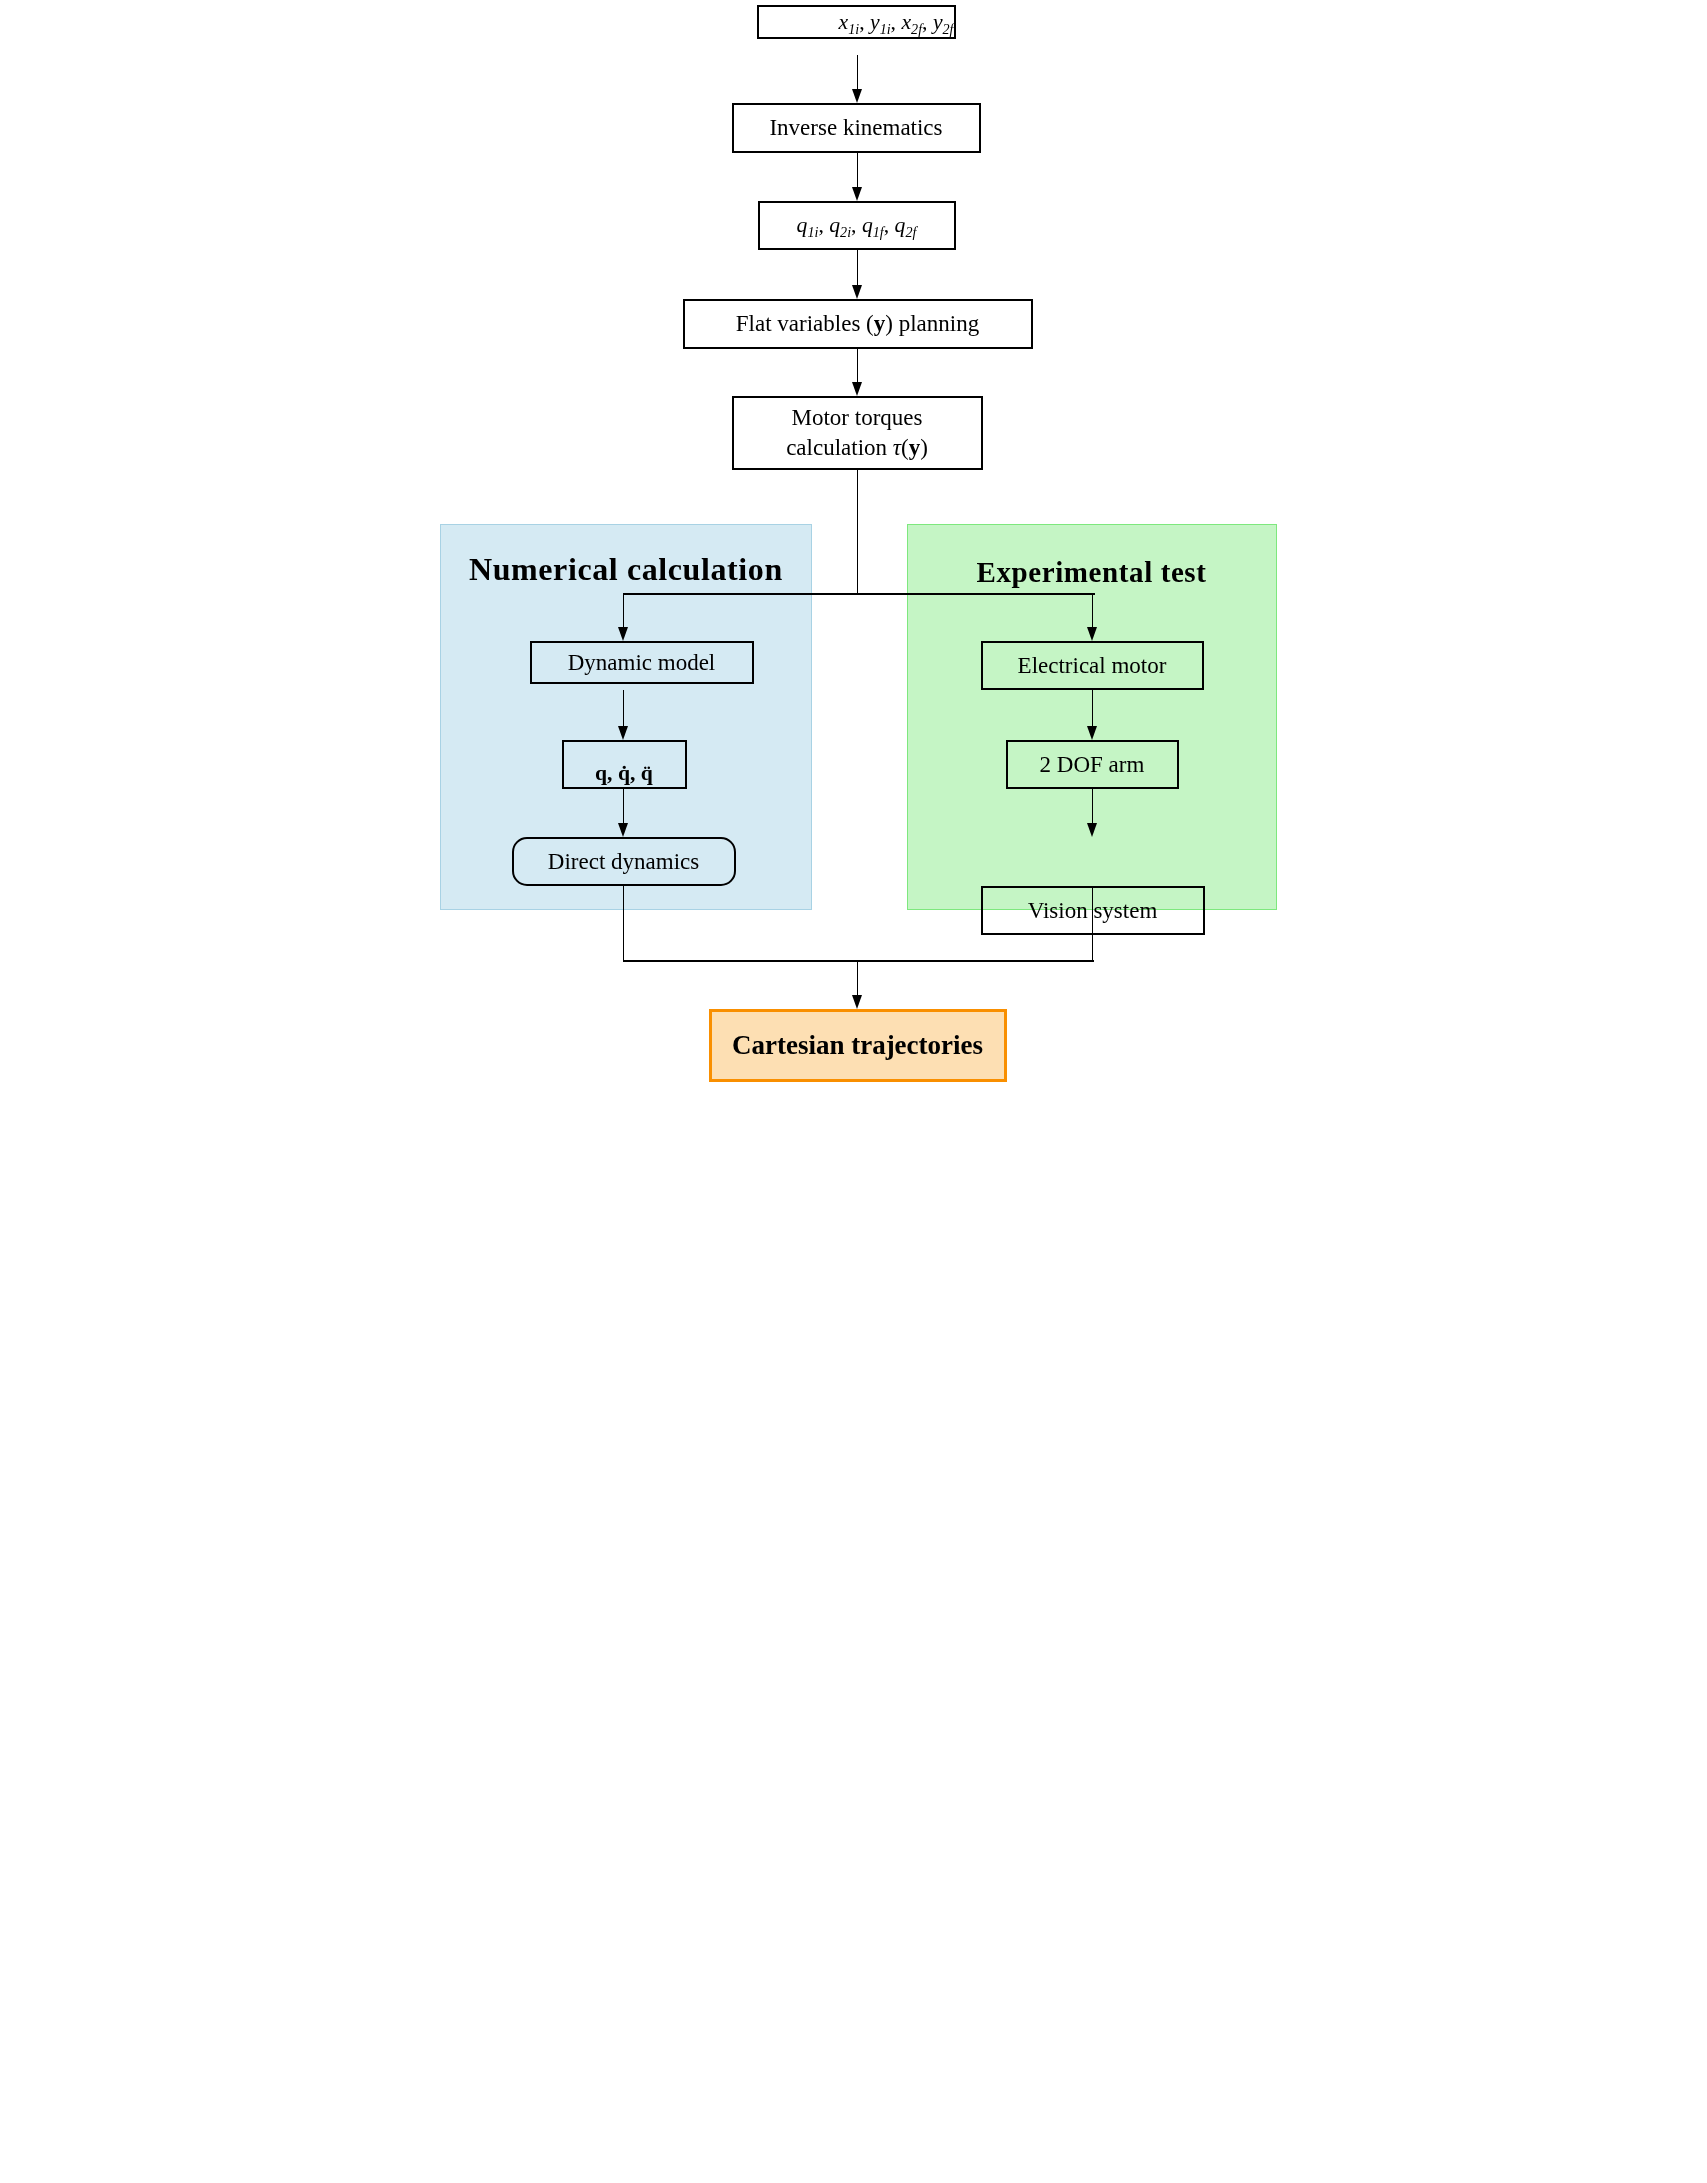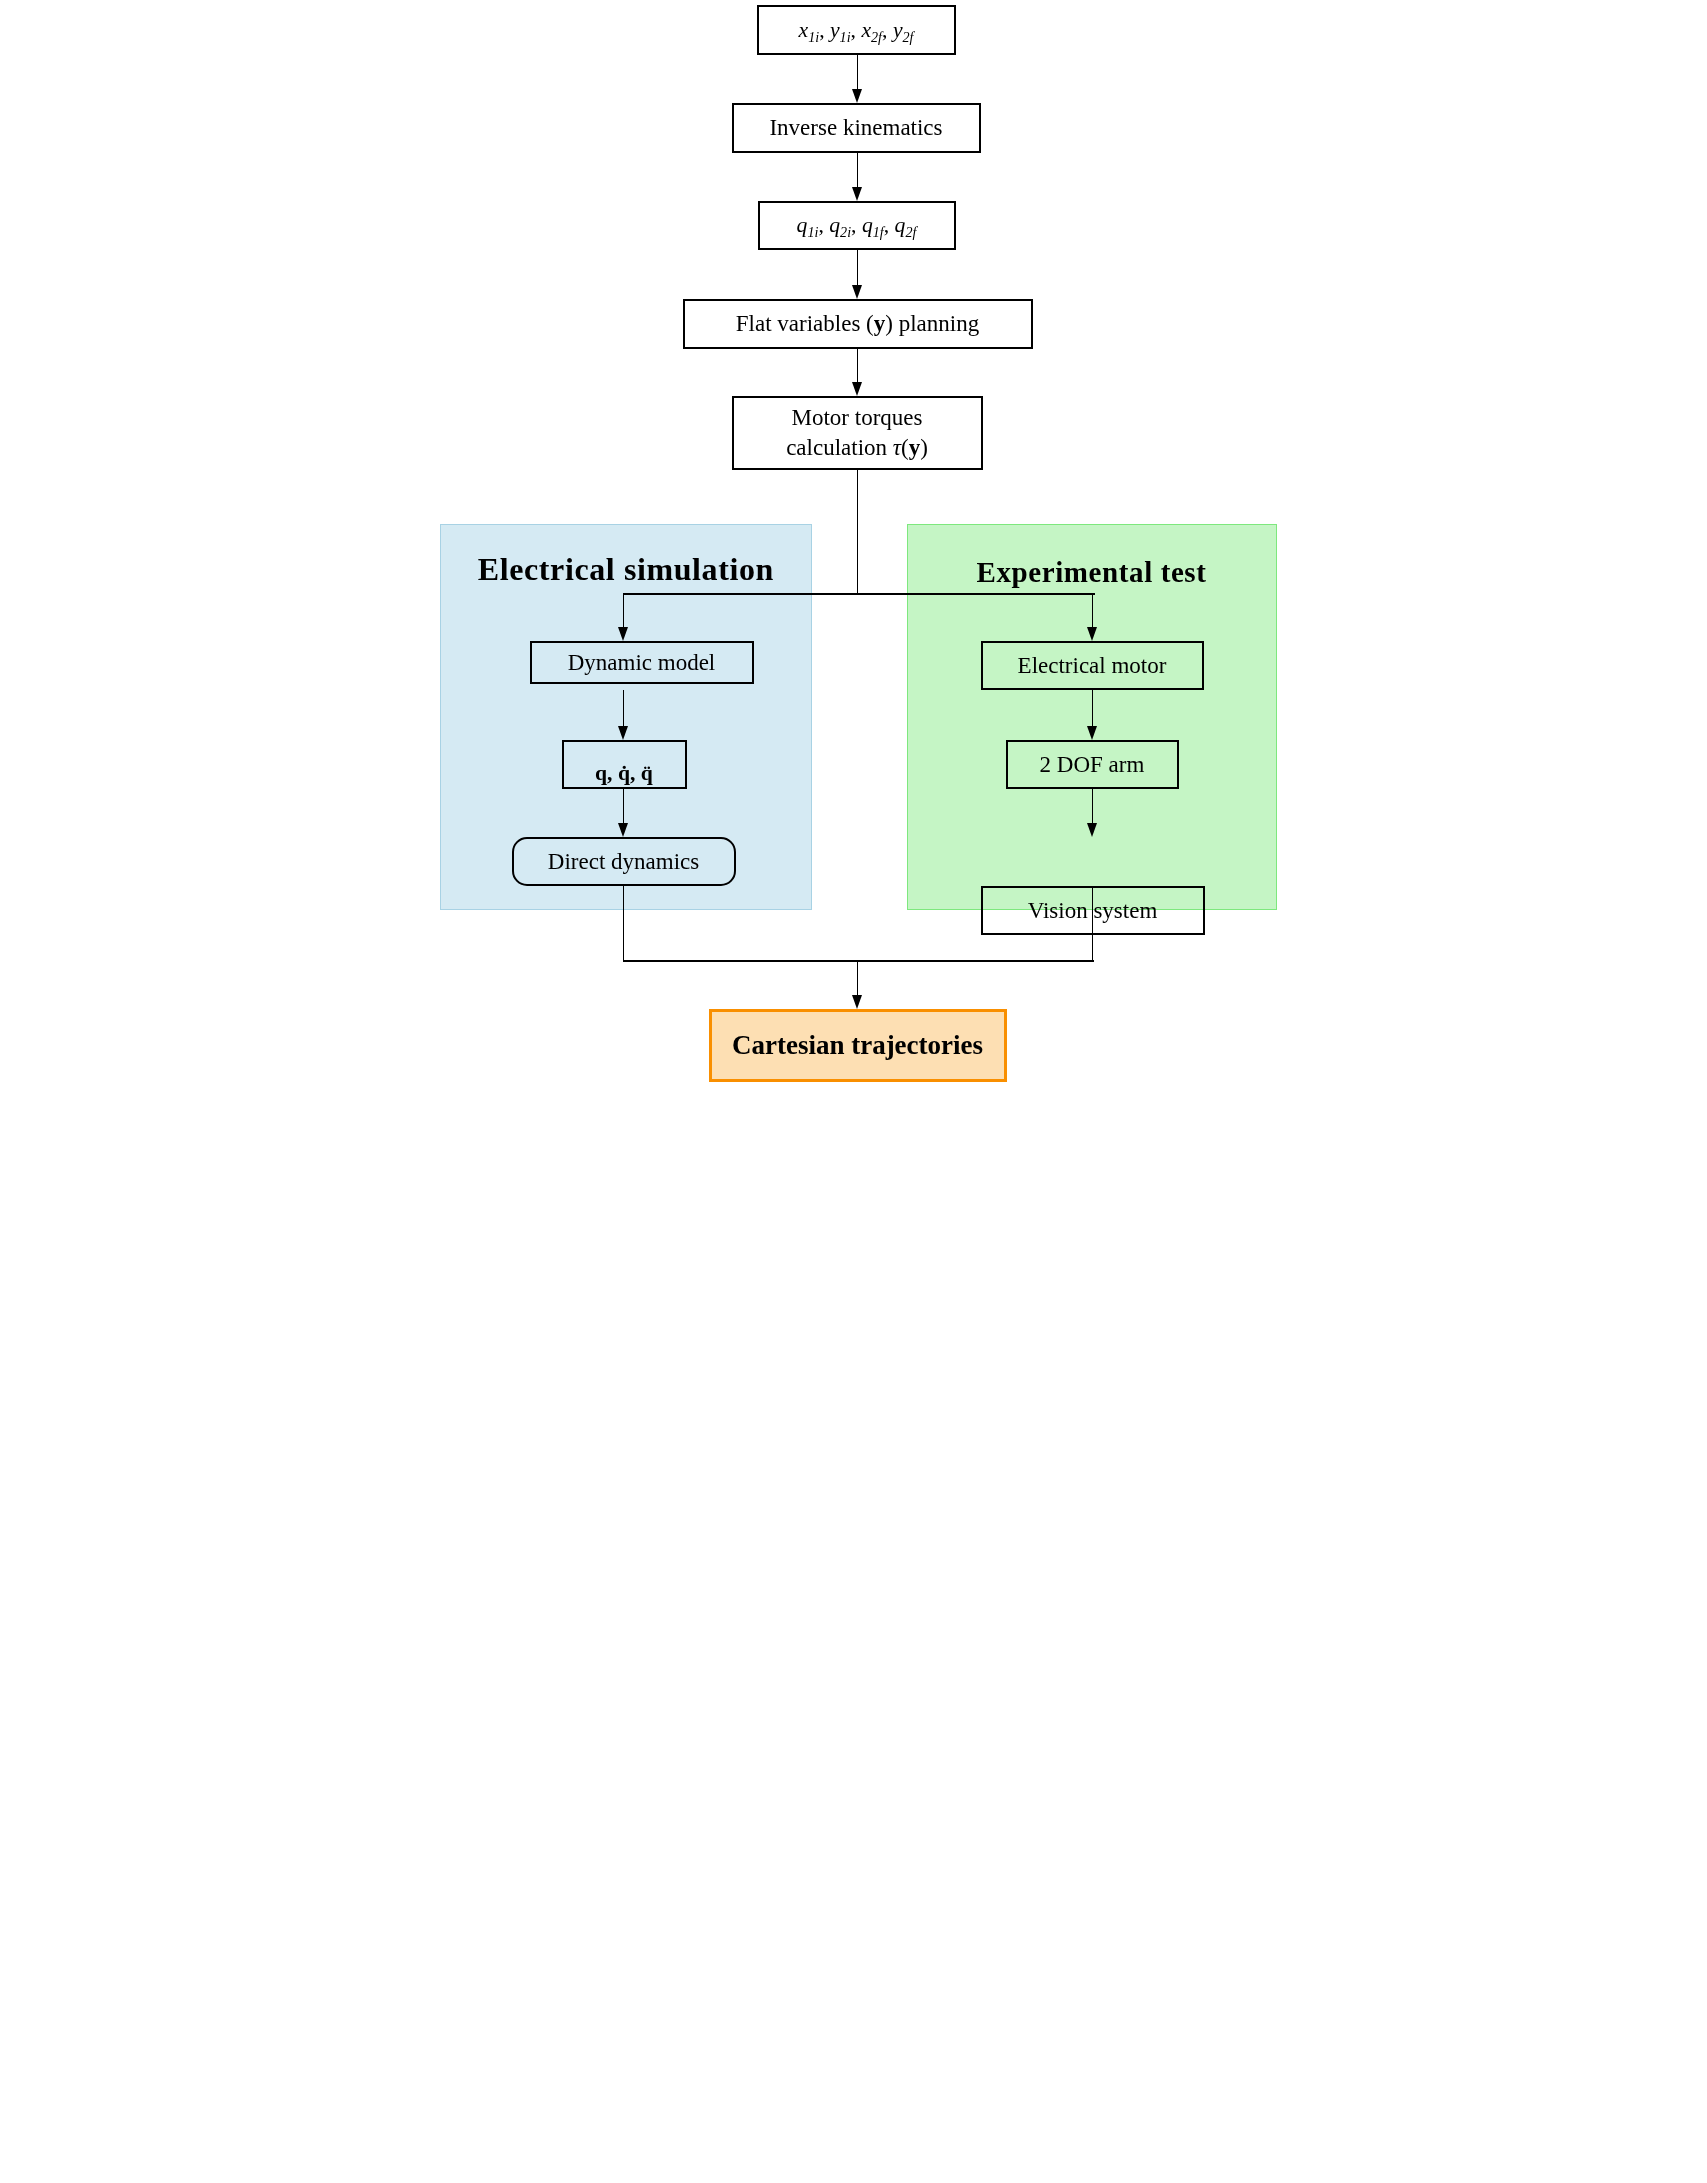--- a/index.html
+++ b/index.html
@@ -18,21 +18,21 @@
   .node { position:absolute; box-sizing:border-box; border:2.5px solid #000; background:transparent;
           display:flex; align-items:center; justify-content:center; text-align:center;
           font-size:23px; line-height:1.3; z-index:3; }
   .node.white { background:#ffffff; }
   .math { font-size:21.7px; }
   .math i { font-style:italic; }
   .math sub { font-size:0.65em; font-style:italic; line-height:0; }
   .bold { font-weight:bold; }
   .state-label { font-weight:bold; font-size:21.7px; }
 
-  .node-input    { left:330px; top:5.1px;    width:199px; height:50px; }
+  .node-input    { left:330px; top:5.1px;    width:199px; height:34px;justify-content:flex-end; }
   .node-ik       { left:305px; top:103px;  width:249px; height:50px; }
   .node-joint    { left:331px; top:201px;  width:198px; height:49px; }
   .node-flat     { left:256px; top:299px;  width:350px; height:50px; }
   .node-torque   { left:305px; top:396px;  width:251px; height:74px; }
   .node-dynmodel { left:103px; top:641px; width:224px; height:43px; }
   .node-state    { left:135px; top:740px; width:125px; height:49px;align-items:flex-end; }
   .node-dirdyn   { left:85px; top:837px; width:224px; height:49px;border-radius:15px; }
   .node-motor    { left:554px; top:641px; width:223px; height:49px; }
   .node-arm      { left:579px; top:740px; width:173px; height:49px; }
   .node-vision   { left:554px; top:886px; width:224px; height:49px; }
@@ -45,21 +45,21 @@
   .hline { height:1.9px; }
   .ah { position:absolute; width:0; height:0; z-index:2;
         border-left:5.7px solid transparent; border-right:5.7px solid transparent; border-top:14px solid #000; }
 </style>
 </head>
 <body>
 
 <div class="canvas">
 
   <div class="panel panel-blue">
-    <div class="panel-title">Electrical simulation</div>
+    <div class="panel-title">Numerical calculation</div>
   </div>
   <div class="panel panel-green">
     <div class="panel-title">Experimental test</div>
   </div>
 
   <div class="line vline" style="left:430px; top:55px;  height:37px;"></div>
   <div class="ah" style="left:425px; top:89px;"></div>
 
   <div class="line vline" style="left:430px; top:153px; height:37px;"></div>
   <div class="ah" style="left:425px; top:187px;"></div>

